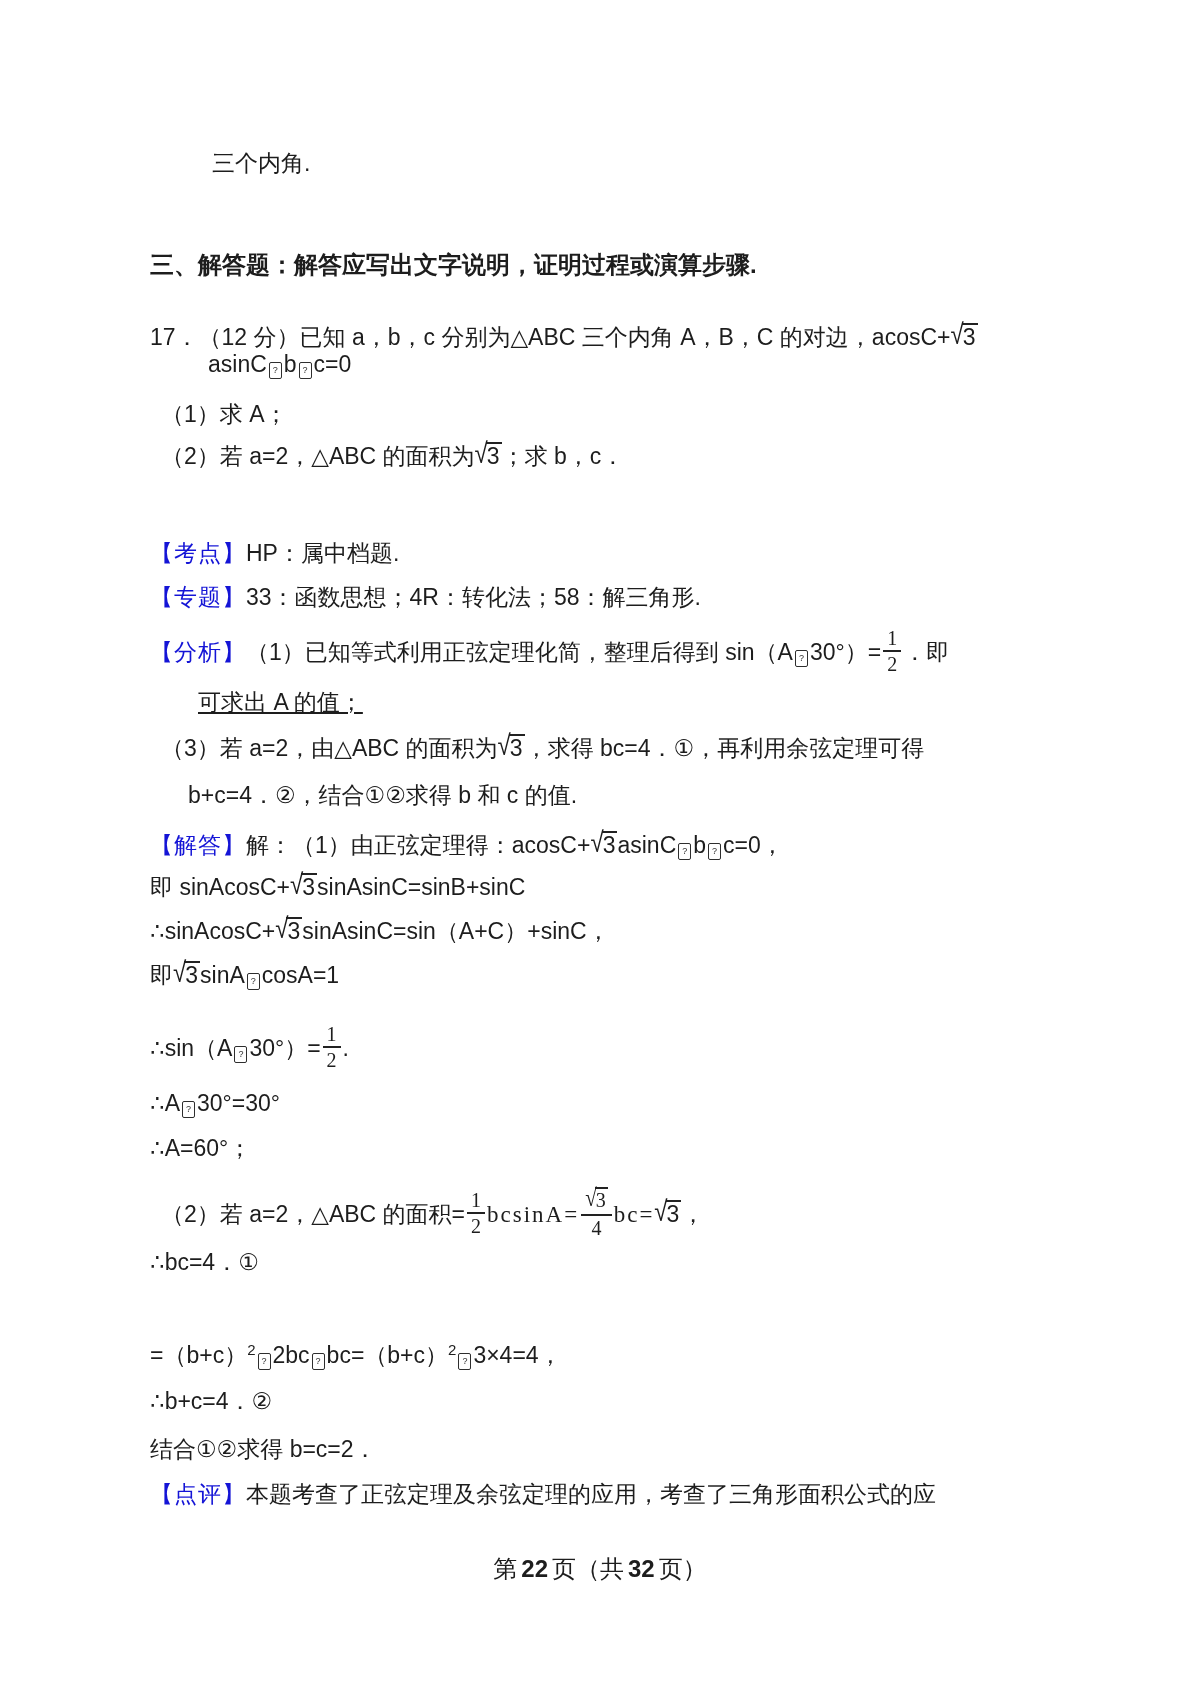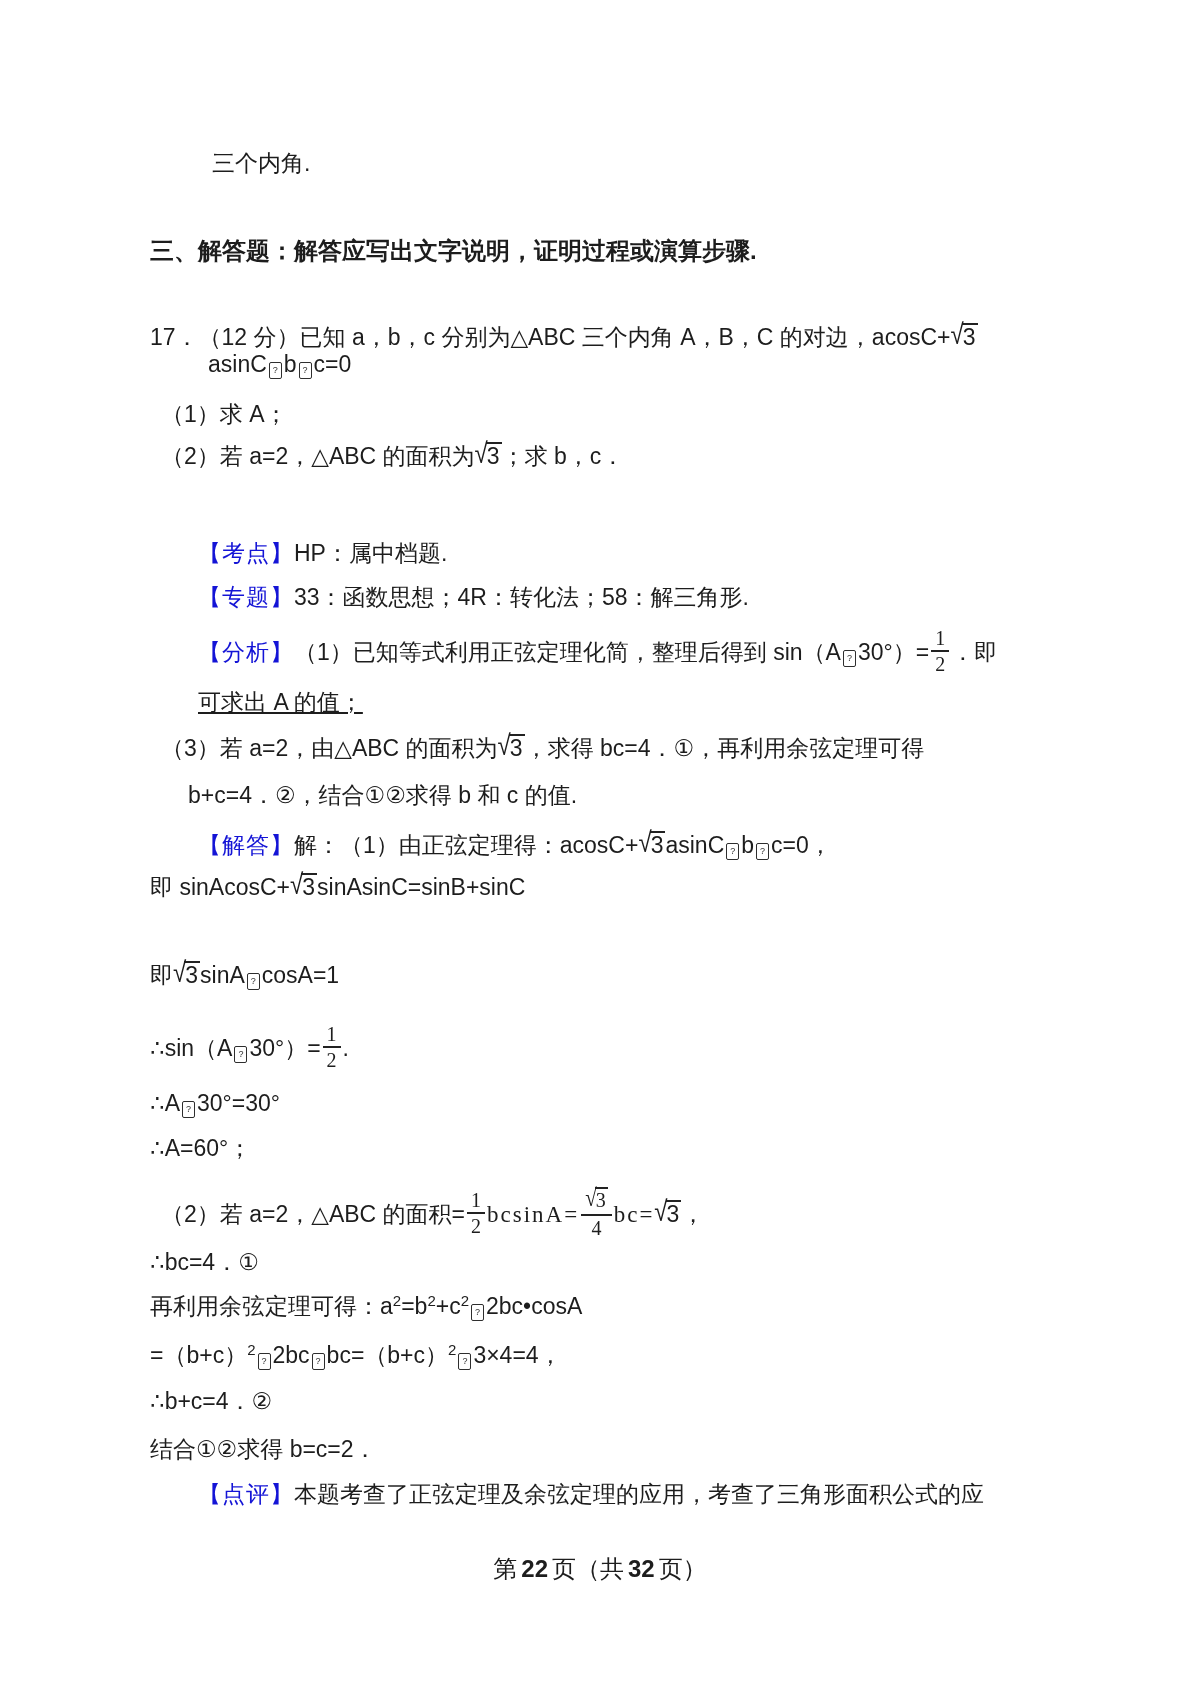--- a/index.html
+++ b/index.html
@@ -6,21 +6,21 @@
   * { margin:0; padding:0; box-sizing:border-box; }
   html,body { background:#fff; }
   .page {
     position:relative; width:1200px; height:1698px;
     background:var(--bg); color:var(--ink);
     font-family:"Liberation Sans","DejaVu Sans",sans-serif;
     font-size:23px; overflow:hidden;
   }
   .line { position:absolute; white-space:nowrap; line-height:30px; }
   .bold { font-weight:bold; }
-  .tag { color:var(--blue); letter-spacing:1px;margin-left:48px; }
+  .tag { color:var(--blue); letter-spacing:1px; }
   
   .tofu {
     display:inline-flex; align-items:center; justify-content:center;
     width:13px; height:17px; border:1.5px solid #2e2e2e; border-radius:2px;
     margin:0 2px; vertical-align:-1px; font-size:9px; line-height:1; color:#2e2e2e;
   }
   
   .sqrt { display:inline-block; white-space:nowrap; }
   .rs { display:inline-block; font-size:1.05em; margin-right:-2px;
         transform:scaleY(1.18); transform-origin:bottom; }
@@ -43,21 +43,21 @@
 </style>
 </head>
 <body>
 
 <div class="page">
 
   <div class="line" style="left:212px; top:148px;">
     <span>三个内角.</span>
   </div>
 
-  <div class="line bold" style="left:150px; top:236px; font-size:24px;text-align:right;">
+  <div class="line bold" style="left:150px; top:250px; font-size:24px;text-align:right;">
     <span>三、解答题：解答应写出文字说明，证明过程或演算步骤.</span>
   </div>
 
   <div class="line" style="left:150px; top:293px;margin-top:29px;">
     <span>17．（12 分）已知 a，b，c 分别为△ABC 三个内角 A，B，C 的对边，acosC+</span><span class="sqrt"><span class="rs">√</span><span class="rv">3</span></span>
   </div>
 
   <div class="line" style="left:208px; top:349px;">
     <span>asinC</span><span class="tofu">?</span><span>b</span><span class="tofu">?</span><span>c=0</span>
   </div>
@@ -98,20 +98,23 @@
   </div>
 
   <div class="line" style="left:150px; top:830px;">
     <span class="tag">【解答】</span><span>解：（1）由正弦定理得：acosC+</span><span class="sqrt"><span class="rs">√</span><span class="rv">3</span></span><span>asinC</span><span class="tofu">?</span><span>b</span><span class="tofu">?</span><span>c=0，</span>
   </div>
 
   <div class="line" style="left:150px; top:872px;">
     <span>即 sinAcosC+</span><span class="sqrt"><span class="rs">√</span><span class="rv">3</span></span><span>sinAsinC=sinB+sinC</span>
   </div>
 
+  <div class="line" style="left:150px; top:916px;">
+    <span>∴sinAcosC+</span><span class="sqrt"><span class="rs">√</span><span class="rv">3</span></span><span>sinAsinC=sin（A+C）+sinC，</span>
+  </div>
 
   <div class="line" style="left:150px; top:960px;">
     <span>即</span><span class="sqrt"><span class="rs">√</span><span class="rv">3</span></span><span>sinA</span><span class="tofu">?</span><span>cosA=1</span>
   </div>
 
   <div class="line" style="left:150px; top:1026px;">
     <span>∴sin（A</span><span class="tofu">?</span><span>30°）=</span><span class="frac">
         <span class="fn">1</span>
         <span class="fd">2</span>
       </span><span>.</span>
@@ -132,23 +135,20 @@
       </span><span class="eq">bcsinA=</span><span class="frac">
         <span class="fn"><span class="sqrt"><span class="rs">√</span><span class="rv">3</span></span></span>
         <span class="fd">4</span>
       </span><span class="eq">bc=</span><span class="sqrt"><span class="rs">√</span><span class="rv">3</span></span><span>，</span>
   </div>
 
   <div class="line" style="left:150px; top:1247px;">
     <span>∴bc=4．①</span>
   </div>
 
-  <div class="line" style="left:150px; top:1291px;">
-    <span>再利用余弦定理可得：a</span><span class="sup">2</span><span>=b</span><span class="sup">2</span><span>+c</span><span class="sup">2</span><span class="tofu">?</span><span>2bc•cosA</span>
-  </div>
 
   <div class="line" style="left:150px; top:1340px;">
     <span>=（b+c）</span><span class="sup">2</span><span class="tofu">?</span><span>2bc</span><span class="tofu">?</span><span>bc=（b+c）</span><span class="sup">2</span><span class="tofu">?</span><span>3×4=4，</span>
   </div>
 
   <div class="line" style="left:150px; top:1386px;">
     <span>∴b+c=4．②</span>
   </div>
 
   <div class="line" style="left:150px; top:1434px;">

